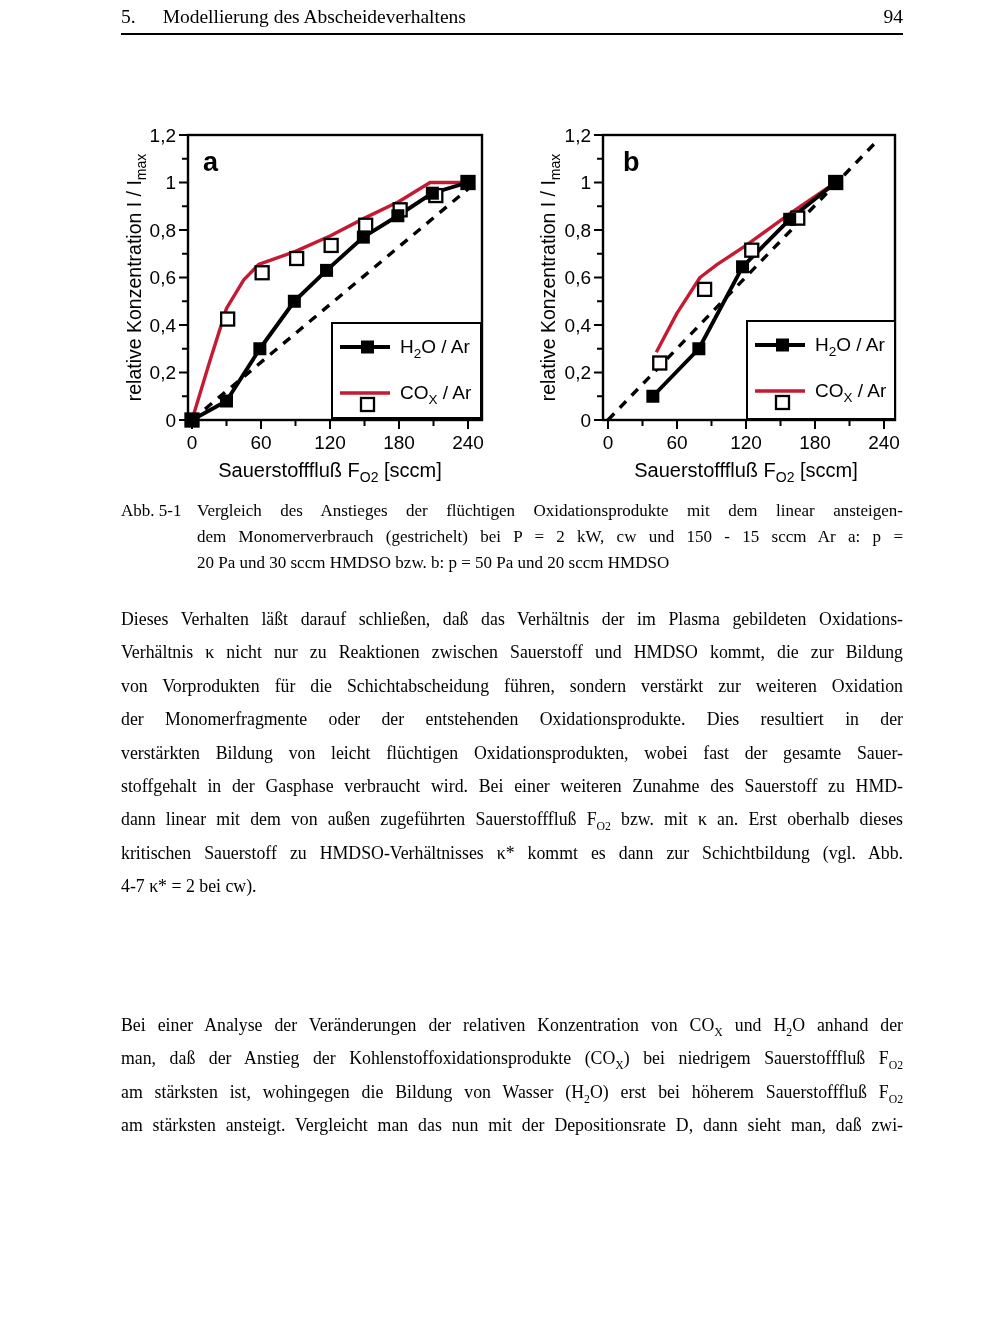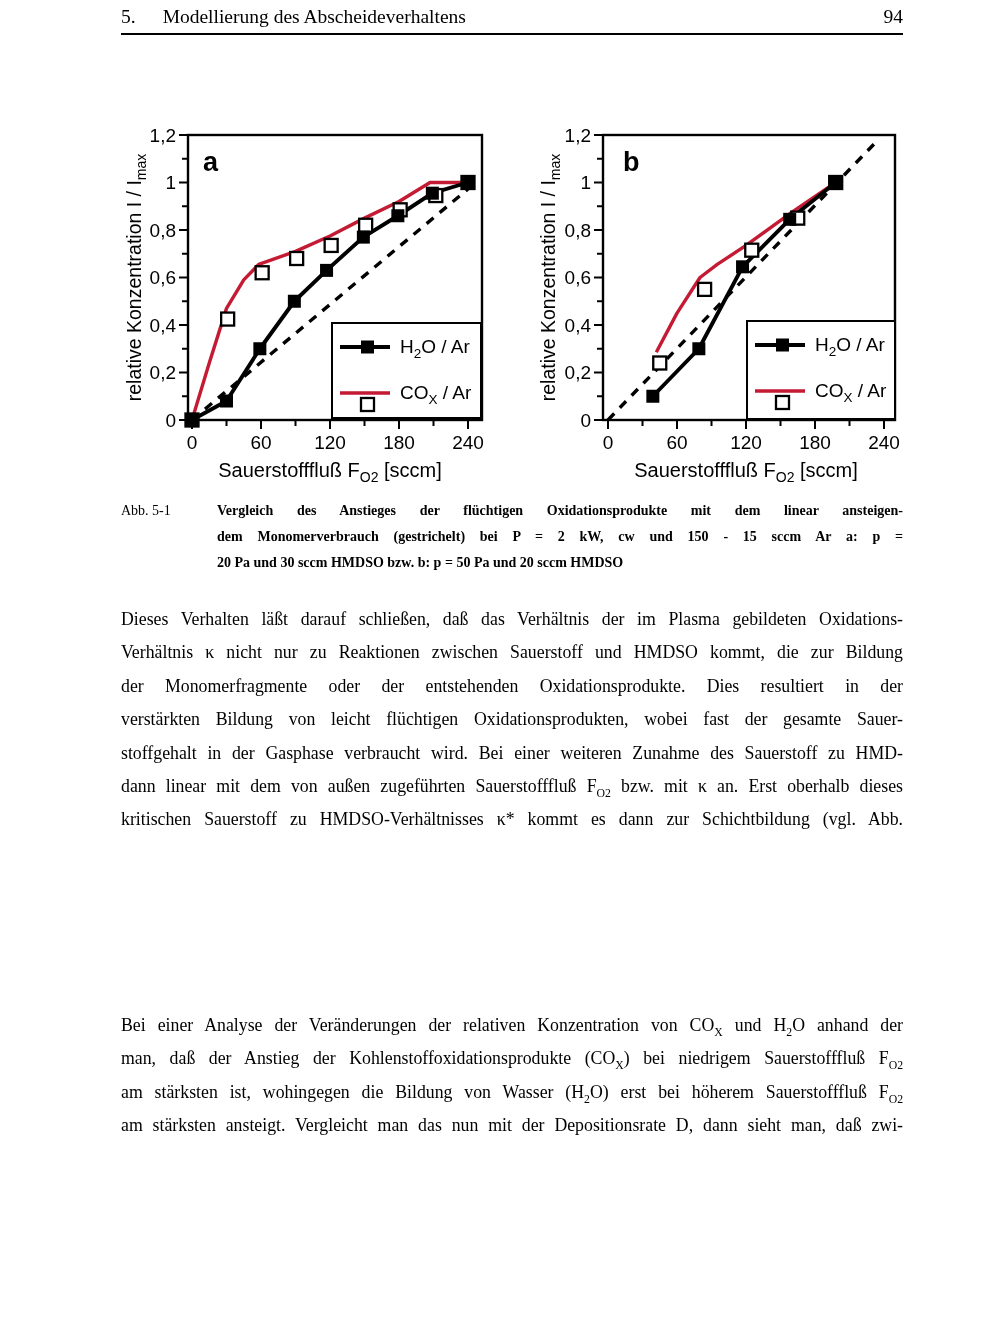--- a/index.html
+++ b/index.html
@@ -7,23 +7,23 @@
         font-family:"Liberation Serif",serif;color:#000;overflow:hidden;}
   
   .header{position:absolute;left:121px;top:6px;width:782px;display:flex;
           justify-content:space-between;font-size:19.5px;}
   .header-left{display:flex;}
   .header-num{margin-right:27px;}
   .rule{position:absolute;left:121px;top:33px;width:782px;height:2px;background:#000;}
   
   .chart{position:absolute;width:380px;height:382px;}
   
-  .caption{position:absolute;left:121px;top:498px;width:782px;font-size:14px;line-height:26px;}
+  .caption{position:absolute;left:121px;top:498px;width:782px;font-size:17px;line-height:26px;}
   .caption-label{position:absolute;left:0;top:0;}
-  .caption-lines{margin-left:96px;font-weight:bold;}
+  .caption-lines{margin-left:76px;}
   
   .para{position:absolute;left:121px;width:782px;font-size:17.8px;line-height:33.4px;}
   .para-1{top:591px;margin-top:12px;}
   .para-2{top:1009px;}
   .line{text-align:justify;text-align-last:justify;}
   .line.last{text-align-last:left;}
   sub{font-size:0.66em;line-height:0;}
 </style>
 </head>
 <body>
@@ -207,25 +207,27 @@
     <div class="caption-lines" id="caption-lines">
         <div class="line"><span>Vergleich des Anstieges der flüchtigen Oxidationsprodukte mit dem linear ansteigen-</span></div>
         <div class="line"><span>dem Monomerverbrauch (gestrichelt) bei P = 2 kW, cw und 150 - 15 sccm Ar a: p =</span></div>
         <div class="line last"><span>20 Pa und 30 sccm HMDSO bzw. b: p = 50 Pa und 20 sccm HMDSO</span></div>
       </div>
   </div>
 
   <div class="para para-1" id="para-1">
       <div class="line"><span>Dieses Verhalten läßt darauf schließen, daß das Verhältnis der im Plasma gebildeten Oxidations-</span></div>
       <div class="line"><span>Verhältnis κ nicht nur zu Reaktionen zwischen Sauerstoff und HMDSO kommt, die zur Bildung</span></div>
+      <div class="line"><span>von Vorprodukten für die Schichtabscheidung führen, sondern verstärkt zur weiteren Oxidation</span></div>
       <div class="line"><span>der Monomerfragmente oder der entstehenden Oxidationsprodukte. Dies resultiert in der</span></div>
       <div class="line"><span>verstärkten Bildung von leicht flüchtigen Oxidationsprodukten, wobei fast der gesamte Sauer-</span></div>
       <div class="line"><span>stoffgehalt in der Gasphase verbraucht wird. Bei einer weiteren Zunahme des Sauerstoff zu HMD-</span></div>
       <div class="line"><span>dann linear mit dem von außen zugeführten Sauerstofffluß F</span><sub>O2</sub><span> bzw. mit κ an. Erst oberhalb dieses</span></div>
       <div class="line"><span>kritischen Sauerstoff zu HMDSO-Verhältnisses κ* kommt es dann zur Schichtbildung (vgl. Abb.</span></div>
+      <div class="line last"><span>4-7 κ* = 2 bei cw).</span></div>
     </div>
   <div class="para para-2" id="para-2">
       <div class="line"><span>Bei einer Analyse der Veränderungen der relativen Konzentration von CO</span><sub>X</sub><span> und H</span><sub>2</sub><span>O anhand der</span></div>
       <div class="line"><span>man, daß der Anstieg der Kohlenstoffoxidationsprodukte (CO</span><sub>X</sub><span>) bei niedrigem Sauerstofffluß F</span><sub>O2</sub></div>
       <div class="line"><span>am stärksten ist, wohingegen die Bildung von Wasser (H</span><sub>2</sub><span>O) erst bei höherem Sauerstofffluß F</span><sub>O2</sub></div>
       <div class="line"><span>am stärksten ansteigt. Vergleicht man das nun mit der Depositionsrate D, dann sieht man, daß zwi-</span></div>
     </div>
 
 </div>
 

